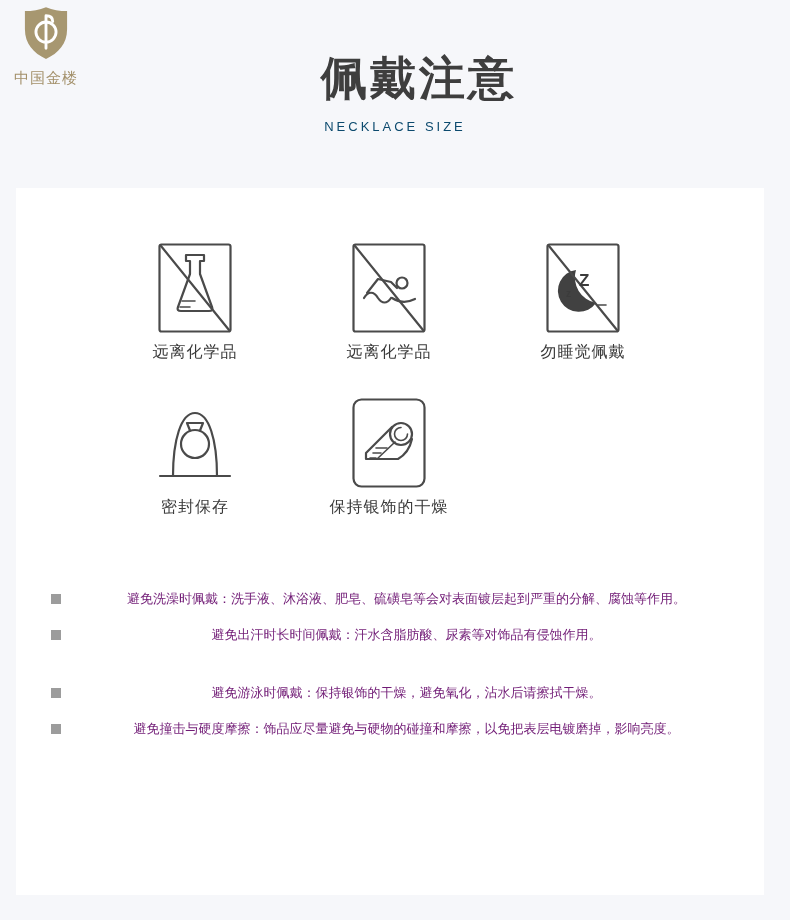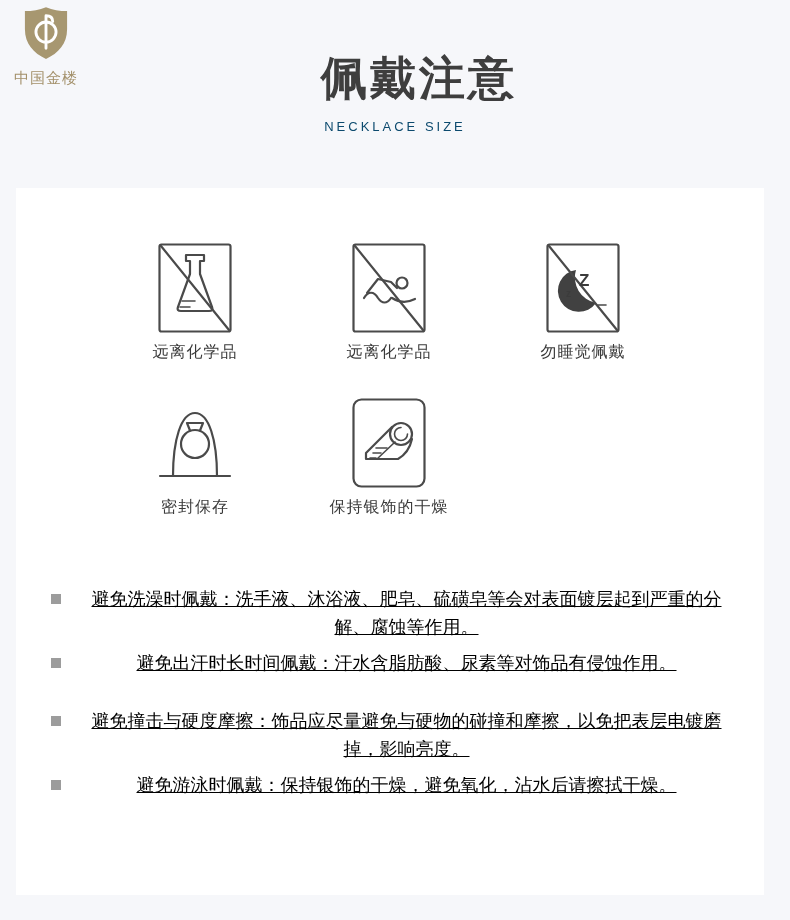--- a/index.html
+++ b/index.html
@@ -25,21 +25,21 @@
     display:grid; grid-template-columns:repeat(3,194px); row-gap:35px;
   }
   .icon-cell { display:flex; flex-direction:column; align-items:center; }
   .icon-box { width:74px; height:90px; }
   .icon-box svg { width:74px; height:90px; display:block; }
   .icon-box .st { fill:none; stroke:#4a4a4a; stroke-width:2.2; stroke-linecap:round; stroke-linejoin:round; }
   .icon-box .thin { stroke-width:1.6; }
   .icon-label { margin-top:9px; font-size:16px; color:#3a3a3a; letter-spacing:1px; white-space:nowrap; }
 
   .notes { position:absolute; top:397px; left:35px; width:682px; }
-  .note { position:relative; padding-left:29px; font-size:18px; color:#000000; line-height:28px; margin-bottom:8px;text-decoration:underline; }
+  .note { position:relative; padding-left:29px; font-size:13px; color:#701a75; line-height:28px; margin-bottom:8px; }
   .note:nth-child(2) { margin-bottom:30px; }
   .note:nth-child(4) { margin-bottom:36px; }
   .note .sq { position:absolute; left:0; top:9px; width:10px; height:10px; background:#9c9c9c; }
 </style>
 </head>
 <body>
 
 <div class="logo">
   <svg viewBox="0 0 48 56">
     <path d="M24,1 C31,4 38,5 46,5 V24 C46,39 37,49 24,55 C11,49 2,39 2,24 V5 C10,5 17,4 24,1 Z" fill="#a79770"></path>
@@ -141,21 +141,21 @@
     <div class="note">
       <span class="sq"></span>
       <span>避免洗澡时佩戴：洗手液、沐浴液、肥皂、硫磺皂等会对表面镀层起到严重的分解、腐蚀等作用。</span>
     </div>
     <div class="note">
       <span class="sq"></span>
       <span>避免出汗时长时间佩戴：汗水含脂肪酸、尿素等对饰品有侵蚀作用。</span>
     </div>
     <div class="note">
       <span class="sq"></span>
-      <span>避免撞击与硬度摩擦：饰品应尽量避免与硬物的碰撞和摩擦，以免把表层电镀磨掉，影响亮度。</span>
+      <span>避免游泳时佩戴：保持银饰的干燥，避免氧化，沾水后请擦拭干燥。</span>
     </div>
     <div class="note">
       <span class="sq"></span>
-      <span>避免游泳时佩戴：保持银饰的干燥，避免氧化，沾水后请擦拭干燥。</span>
+      <span>避免撞击与硬度摩擦：饰品应尽量避免与硬物的碰撞和摩擦，以免把表层电镀磨掉，影响亮度。</span>
     </div>
   </div>
 
 </div>
 
 </body></html>

